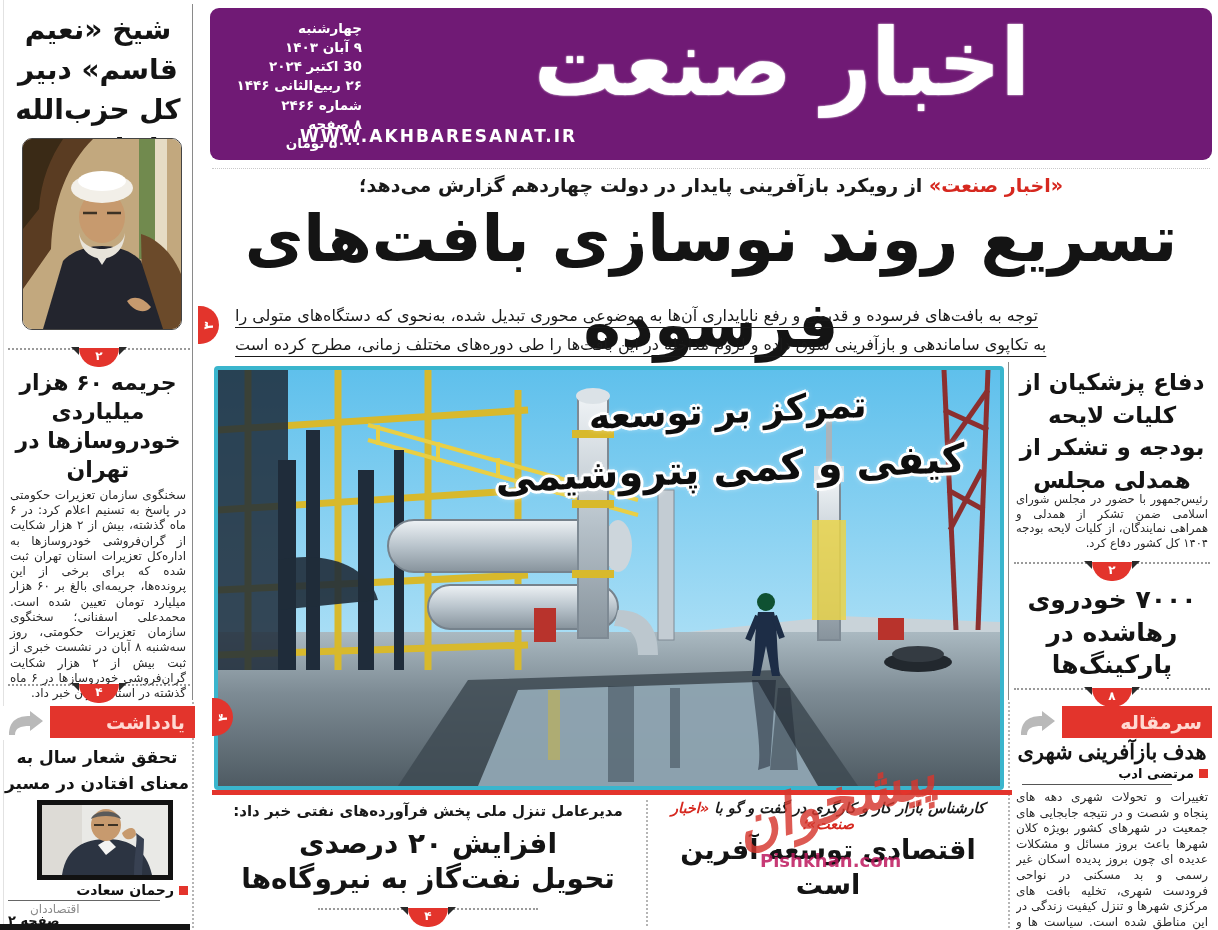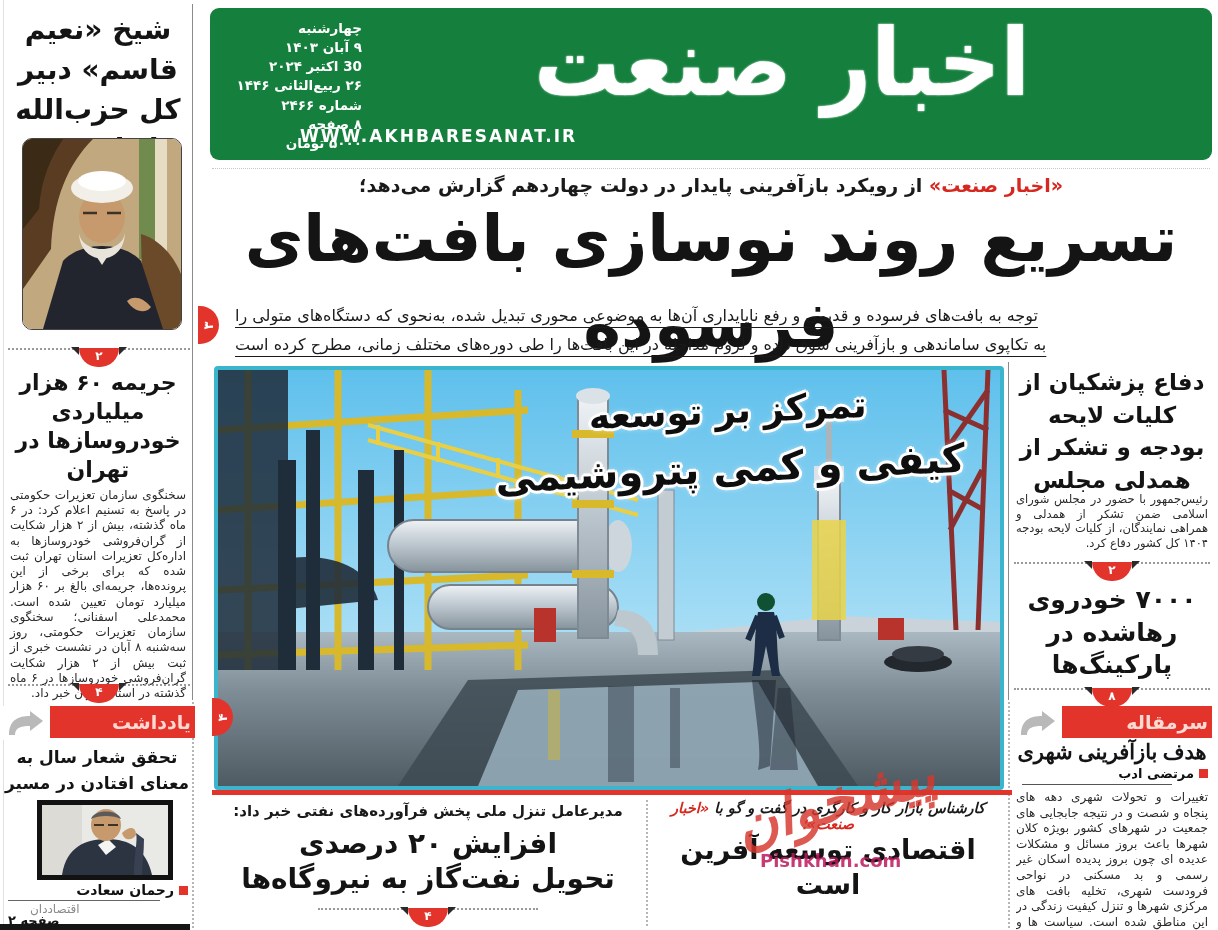--- a/index.html
+++ b/index.html
@@ -1,20 +1,20 @@
 <!DOCTYPE html>
 <html lang="fa" dir="rtl"><head>
 <meta charset="utf-8">
 <style>
   html,body{margin:0;padding:0;background:#fff;}
   body{font-family:"DejaVu Sans",sans-serif;}
   #page{position:relative;width:1218px;height:930px;background:#ffffff;overflow:hidden;direction:rtl;}
   .abs{position:absolute;}
   
-  .masthead{left:210px;top:8px;width:1002px;height:152px;background:#15803d;border-radius:9px;}
+  .masthead{left:210px;top:8px;width:1002px;height:152px;background:#701a75;border-radius:9px;}
   .masthead-dates{left:16px;top:11px;width:136px;color:#fff;font-size:13.5px;font-weight:bold;
                   text-align:right;line-height:1.42;direction:rtl;}
   .masthead-logo{left:150px;right:8px;top:-6px;height:122px;display:flex;align-items:center;justify-content:center;
                  color:#fff;font-size:86px;font-weight:900;transform:scaleY(1.08);letter-spacing:-2px;
                  text-shadow:0 0 2px #fff;}
   .masthead-site{left:90px;right:8px;top:118px;text-align:left;color:#fff;font-weight:bold;
                  font-size:17px;letter-spacing:2px;direction:ltr;}
   
   .vline-solid{border-left:1px solid #8a8a8a;width:0;}
   .vline-dotted{border-left:2px dotted #b5b5b5;width:0;}
@@ -32,21 +32,21 @@
               display:flex;align-items:center;justify-content:center;color:#fff;
               font-size:13px;font-weight:bold;}
   .side-badge span{transform:rotate(-90deg);display:block;}
   
   .headline{font-weight:bold;color:#141414;text-align:center;}
   .body-text{color:#2b2b2b;text-align:justify;direction:rtl;}
   .kicker{font-weight:bold;color:#1a1a1a;text-align:center;}
   .red-text{color:#d6281f;}
   
   .banner-red{background:#e3342c;height:32px;color:#ffd9d2;font-size:19px;font-weight:bold;
-              display:flex;align-items:center;justify-content:flex-start;padding-right:4px;box-sizing:border-box;}
+              display:flex;align-items:center;justify-content:flex-start;padding-right:10px;box-sizing:border-box;}
   .banner-arrow{width:46px;height:34px;background:#fff;display:flex;align-items:center;justify-content:center;}
   
   .main-photo{left:214px;top:366px;width:790px;height:424px;border:4px solid #3ab5cd;
               border-radius:4px;box-sizing:border-box;overflow:hidden;background:#9cd4ef;}
   .photo-caption{position:absolute;top:14px;left:270px;right:30px;text-align:center;
                  transform:rotate(-2.5deg);color:#0e0e0e;font-weight:900;line-height:1.5;
                  text-shadow:-2px -2px 0 #fff,2px -2px 0 #fff,-2px 2px 0 #fff,2px 2px 0 #fff,
                  0 -3px 0 #fff,0 3px 0 #fff,-3px 0 0 #fff,3px 0 0 #fff,0 0 7px rgba(255,255,255,.95);}
   .photo-caption .l1{font-size:36px;}
   .photo-caption .l2{font-size:40px;}

